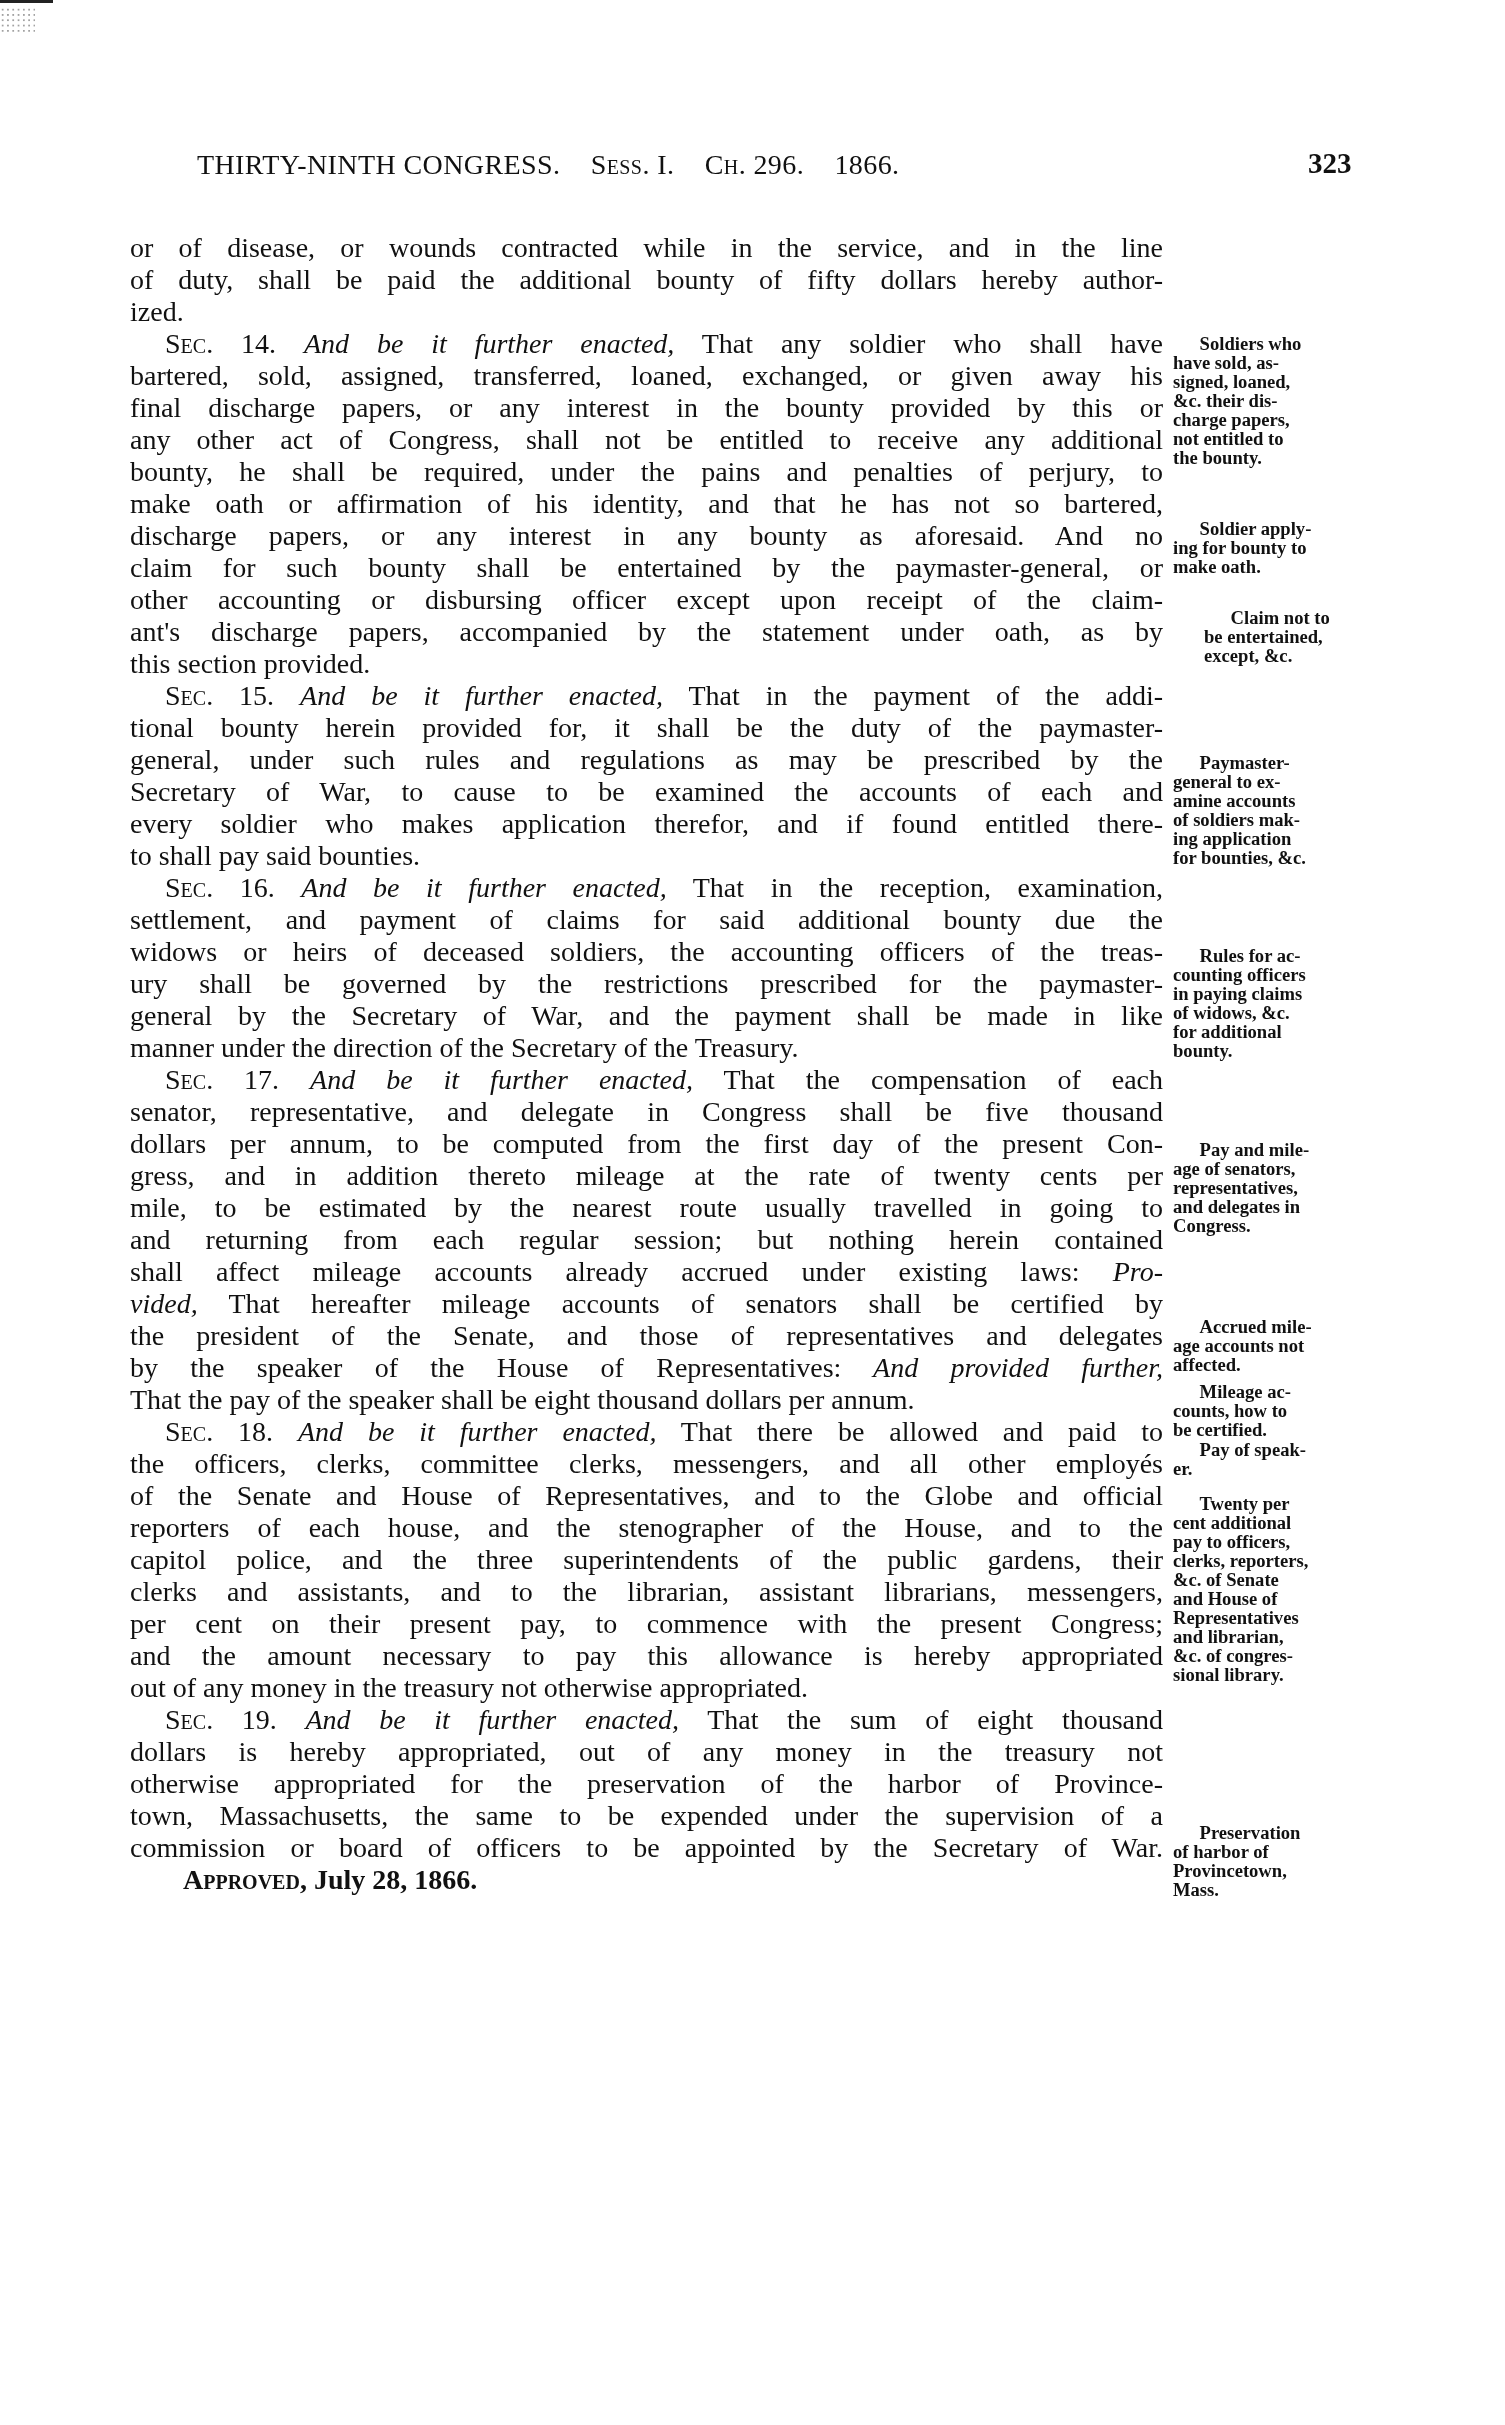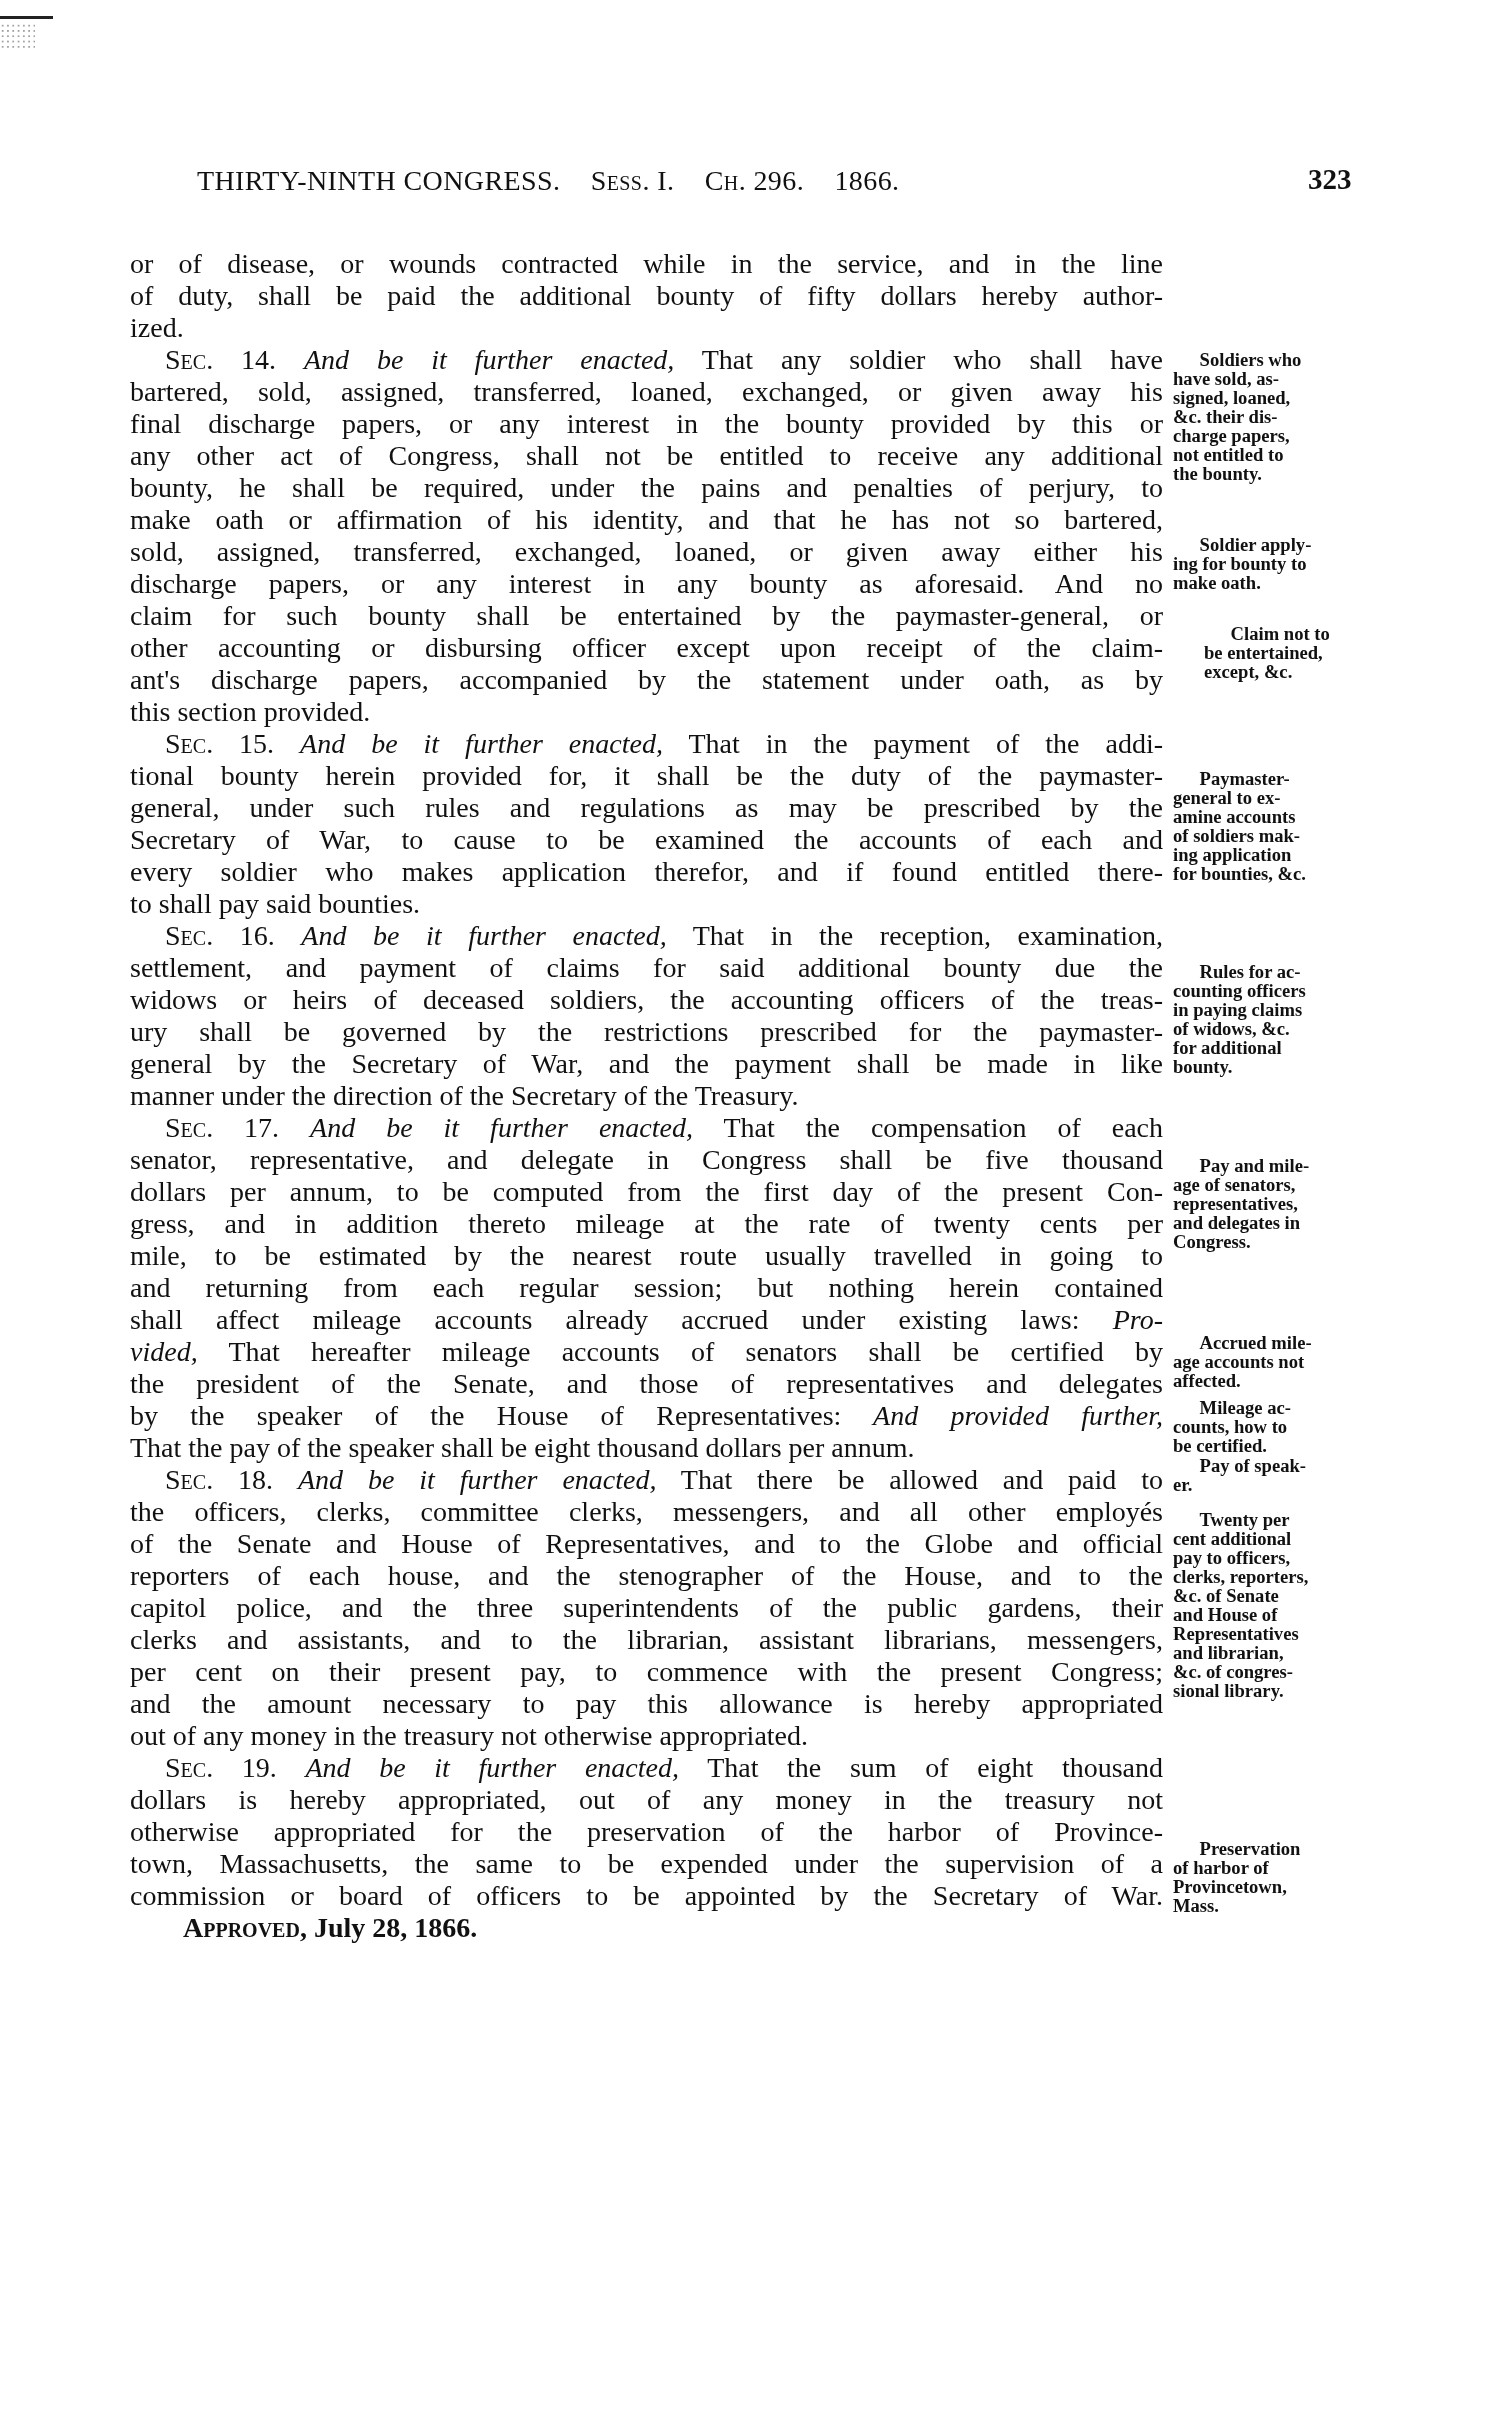--- a/index.html
+++ b/index.html
@@ -1,17 +1,17 @@
 <!DOCTYPE html>
 <html style="font-size:14px"><head>
 <meta charset="utf-8">
 <style>
   html, body { margin: 0; padding: 0; background: #ffffff; }
   body { width: 1505px; height: 2426px; position: relative; overflow: hidden; color: #111; font-family: "Liberation Serif", "DejaVu Serif", serif; }
-  .page { position: absolute; left: 0; top: 16px; width: 1505px; height: 2348px; }
+  .page { position: absolute; left: 0; top: 0; width: 1505px; height: 2348px; }
   .scan-mark { position: absolute; left: 0; top: 0; width: 53px; height: 2.7px; background: #222; }
   .scan-dots { position: absolute; left: 0; top: 7px; width: 35px; height: 26.6px;
     background-image: radial-gradient(#444 0.7px, transparent 0.9px); background-size: 5.3px 5.3px; opacity: .5; }
   .running-head { position: absolute; top: 149px; left: 197px; font-size: 28px; letter-spacing: 0.4px; white-space: nowrap; }
   .running-head span { margin-right: 23px; }
   .page-number { position: absolute; top: 147px; left: 1308px; font-size: 29px; font-weight: bold; }
   .sc { font-variant: small-caps; }
   .body { position: absolute; left: 130px; top: 232px; width: 1033px; font-size: 28px; line-height: 32px; }
   .ln { display: block; text-align: justify; text-align-last: justify; white-space: nowrap; height: 32px; overflow: visible; }
   .ln.last { text-align-last: left; }
@@ -40,21 +40,20 @@
   <div class="body" id="body">
       <span class="ln"><span>or of disease, or wounds contracted while in the service, and in the line</span></span>
       <span class="ln"><span>of duty, shall be paid the additional bounty of fifty dollars hereby author-</span></span>
       <span class="ln last"><span>ized.</span></span>
       <span class="ln indent"><span style="font-variant: small-caps;">Sec. 14.</span> <span style="font-style: italic;">And be it further enacted,</span><span> That any soldier who shall have</span></span>
       <span class="ln"><span>bartered, sold, assigned, transferred, loaned, exchanged, or given away his</span></span>
       <span class="ln"><span>final discharge papers, or any interest in the bounty provided by this or</span></span>
       <span class="ln"><span>any other act of Congress, shall not be entitled to receive any additional</span></span>
       <span class="ln"><span>bounty, he shall be required, under the pains and penalties of perjury, to</span></span>
       <span class="ln"><span>make oath or affirmation of his identity, and that he has not so bartered,</span></span>
-      <span class="ln"><span>sold, assigned, transferred, exchanged, loaned, or given away either his</span></span>
       <span class="ln"><span>discharge papers, or any interest in any bounty as aforesaid. And no</span></span>
       <span class="ln"><span>claim for such bounty shall be entertained by the paymaster-general, or</span></span>
       <span class="ln"><span>other accounting or disbursing officer except upon receipt of the claim-</span></span>
       <span class="ln"><span>ant's discharge papers, accompanied by the statement under oath, as by</span></span>
       <span class="ln last"><span>this section provided.</span></span>
       <span class="ln indent"><span style="font-variant: small-caps;">Sec. 15.</span> <span style="font-style: italic;">And be it further enacted,</span><span> That in the payment of the addi-</span></span>
       <span class="ln"><span>tional bounty herein provided for, it shall be the duty of the paymaster-</span></span>
       <span class="ln"><span>general, under such rules and regulations as may be prescribed by the</span></span>
       <span class="ln"><span>Secretary of War, to cause to be examined the accounts of each and</span></span>
       <span class="ln"><span>every soldier who makes application therefor, and if found entitled there-</span></span>

